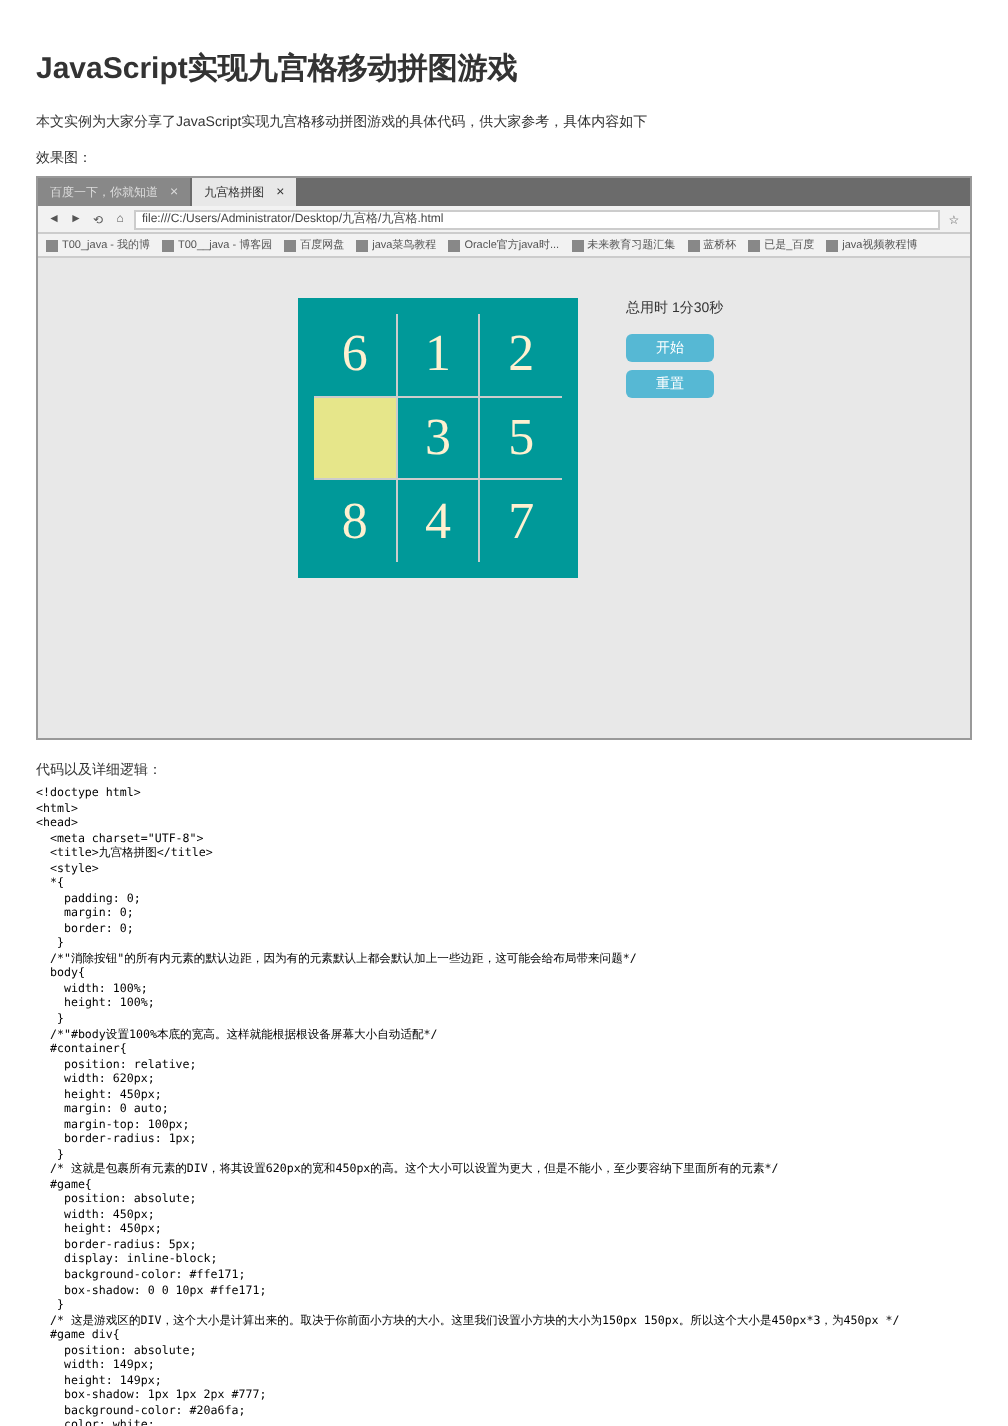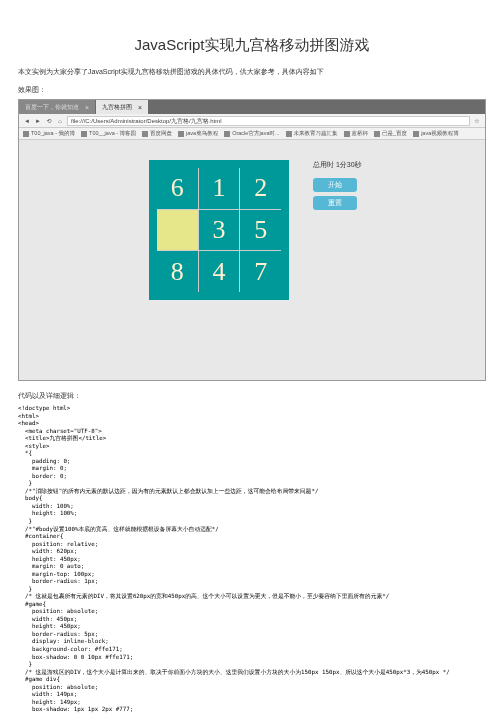--- a/index.html
+++ b/index.html
@@ -1,18 +1,18 @@
 <!DOCTYPE html>
 <html><head>
 <meta charset="utf-8">
 <style>
 * { margin: 0; padding: 0; box-sizing: border-box; }
 body { font-family: "Microsoft YaHei", Arial, sans-serif; background: #fff; font-size: 12px; color: #333; }
 .page { width: 504px; margin: 0 auto; padding: 12px 18px; }
-h1 { text-align: center; font-size: 15px; font-weight: normal; margin: 24px 0 12px; }
+h1 { font-size: 15px; font-weight: bold; margin: 13px 0 12px; }
 .intro { font-size: 7px; margin-bottom: 8px; }
 .label { font-size: 7px; margin-bottom: 4px; }
 
 .browser { border: 1px solid #999; background: #fff; margin-bottom: 10px; }
 .tabbar { display: flex; background: #6b6b6b; height: 14px; align-items: stretch; font-size: 6px; }
 .tab { background: #888; color: #ddd; padding: 2px 6px; display: flex; align-items: center; margin-right: 1px; max-width: 90px; overflow: hidden; white-space: nowrap; }
 .tab.active { background: #e8e8e8; color: #333; }
 .tab .x { margin-left: 6px; font-size: 7px; }
 .navbar { display: flex; align-items: center; background: #f2f2f2; border-bottom: 1px solid #ccc; height: 14px; padding: 0 4px; font-size: 6px; gap: 3px; }
 .navbar .navicon { width: 8px; height: 8px; display: flex; align-items: center; justify-content: center; color: #555; }

